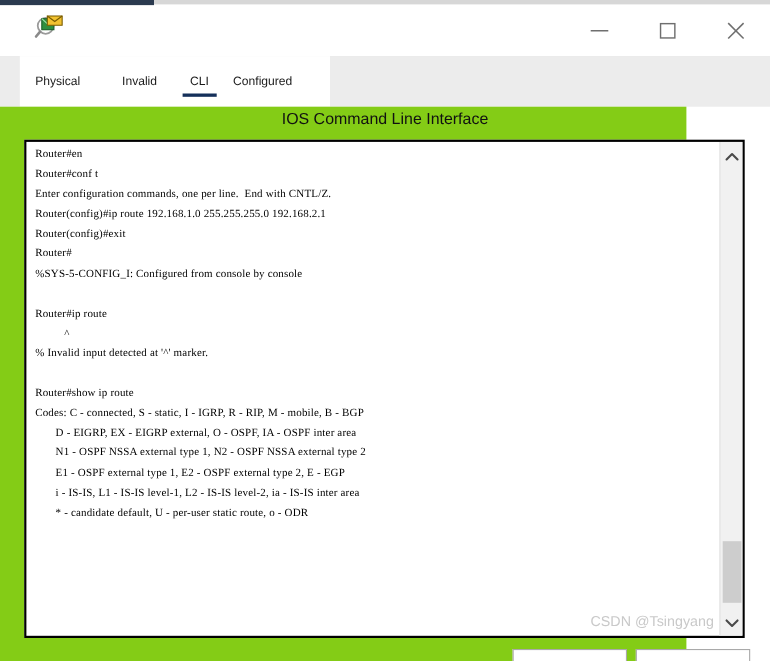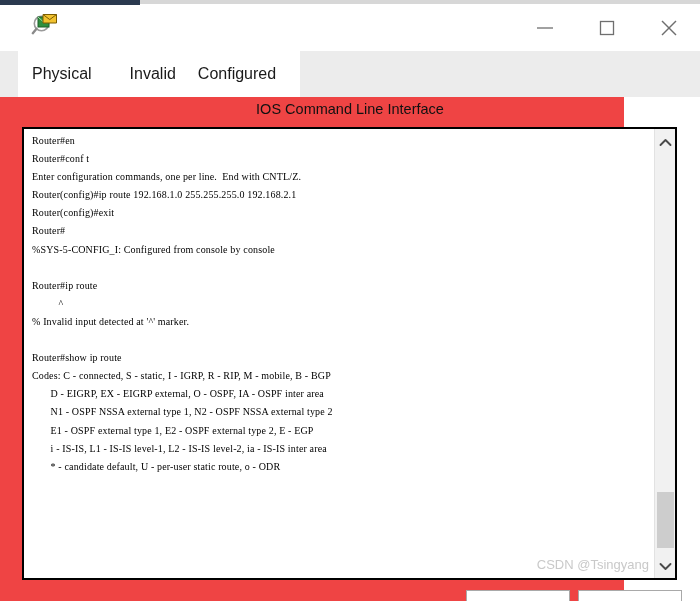--- a/index.html
+++ b/index.html
@@ -104,21 +104,21 @@
   }
   .tabs {
     position: absolute;
     left: 18px; top: 0;
     height: 46px;
     display: flex;
     align-items: center;
   }
   .tab {
     position: relative;
-    font-size: 16px;
+    font-size: 11px;
     color: #1a1a1a;
     padding: 0 8px;
     height: 46px;
     display: flex;
     align-items: center;
     white-space: nowrap;
     cursor: default;
   }
   .tab:first-child { margin-left: 6px; }
   .tab.active::after {
@@ -129,21 +129,21 @@
     height: 3px;
     background: #15305a;
   }
 
   
   .panel {
     position: absolute;
     left: 0; top: 92px;
     width: 624px;
     height: 504px;
-    background: #ef4444;
+    background: #84cc16;
   }
   .panel-heading {
     position: absolute;
     left: 0; top: 4px;
     width: 700px;
     text-align: center;
     font-size: 14.5px;
     color: #111111;
   }
 
@@ -278,20 +278,23 @@
 
   <div class="tabstrip">
     <div class="tabstrip-white"></div>
     <div class="tabs">
       <div class="tab">
         <span>Physical</span>
       </div>
       <div class="tab" style="margin-left:22px">
         <span>Invalid</span>
       </div>
+      <div class="tab active" style="margin-left:14px">
+        <span>CLI</span>
+      </div>
       <div class="tab" style="margin-left:6px">
         <span>Configured</span>
       </div>
     </div>
   </div>
 
   <div class="panel">
     <div class="panel-heading">IOS Command Line Interface</div>
 
     <div class="console-wrap">

